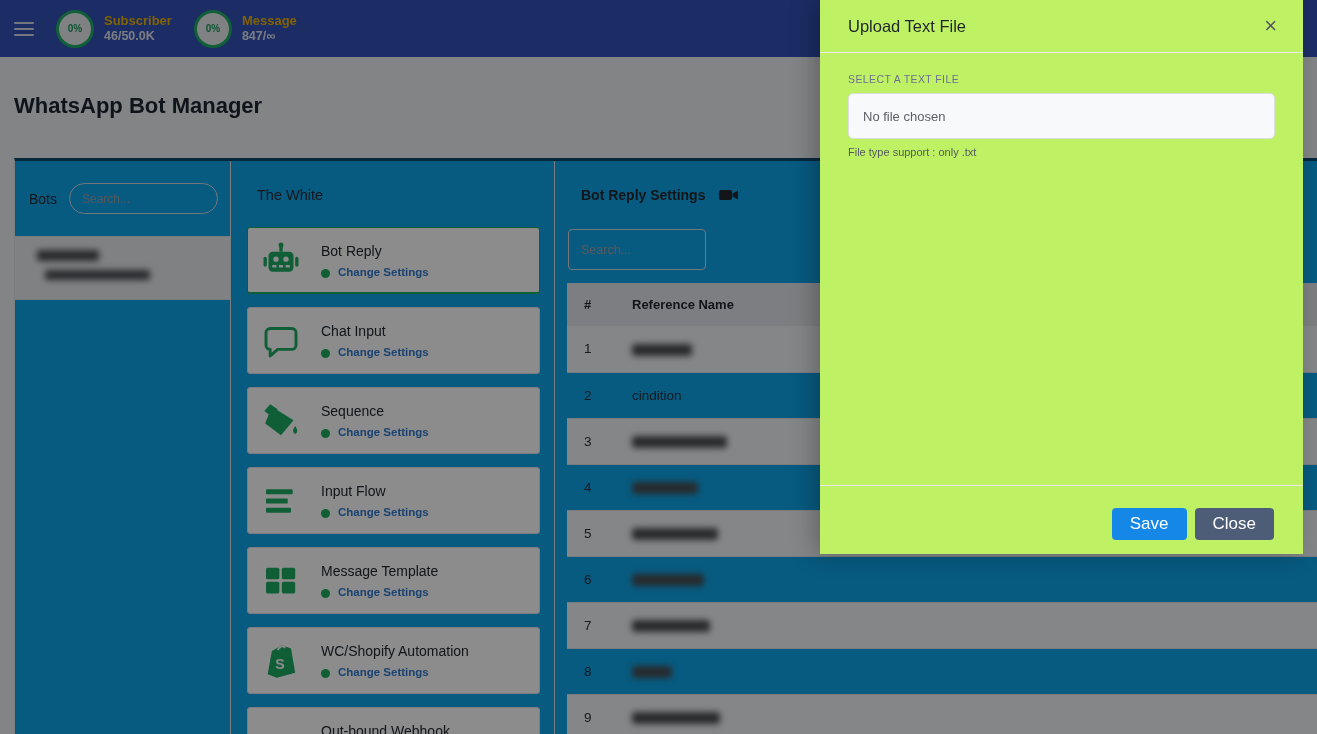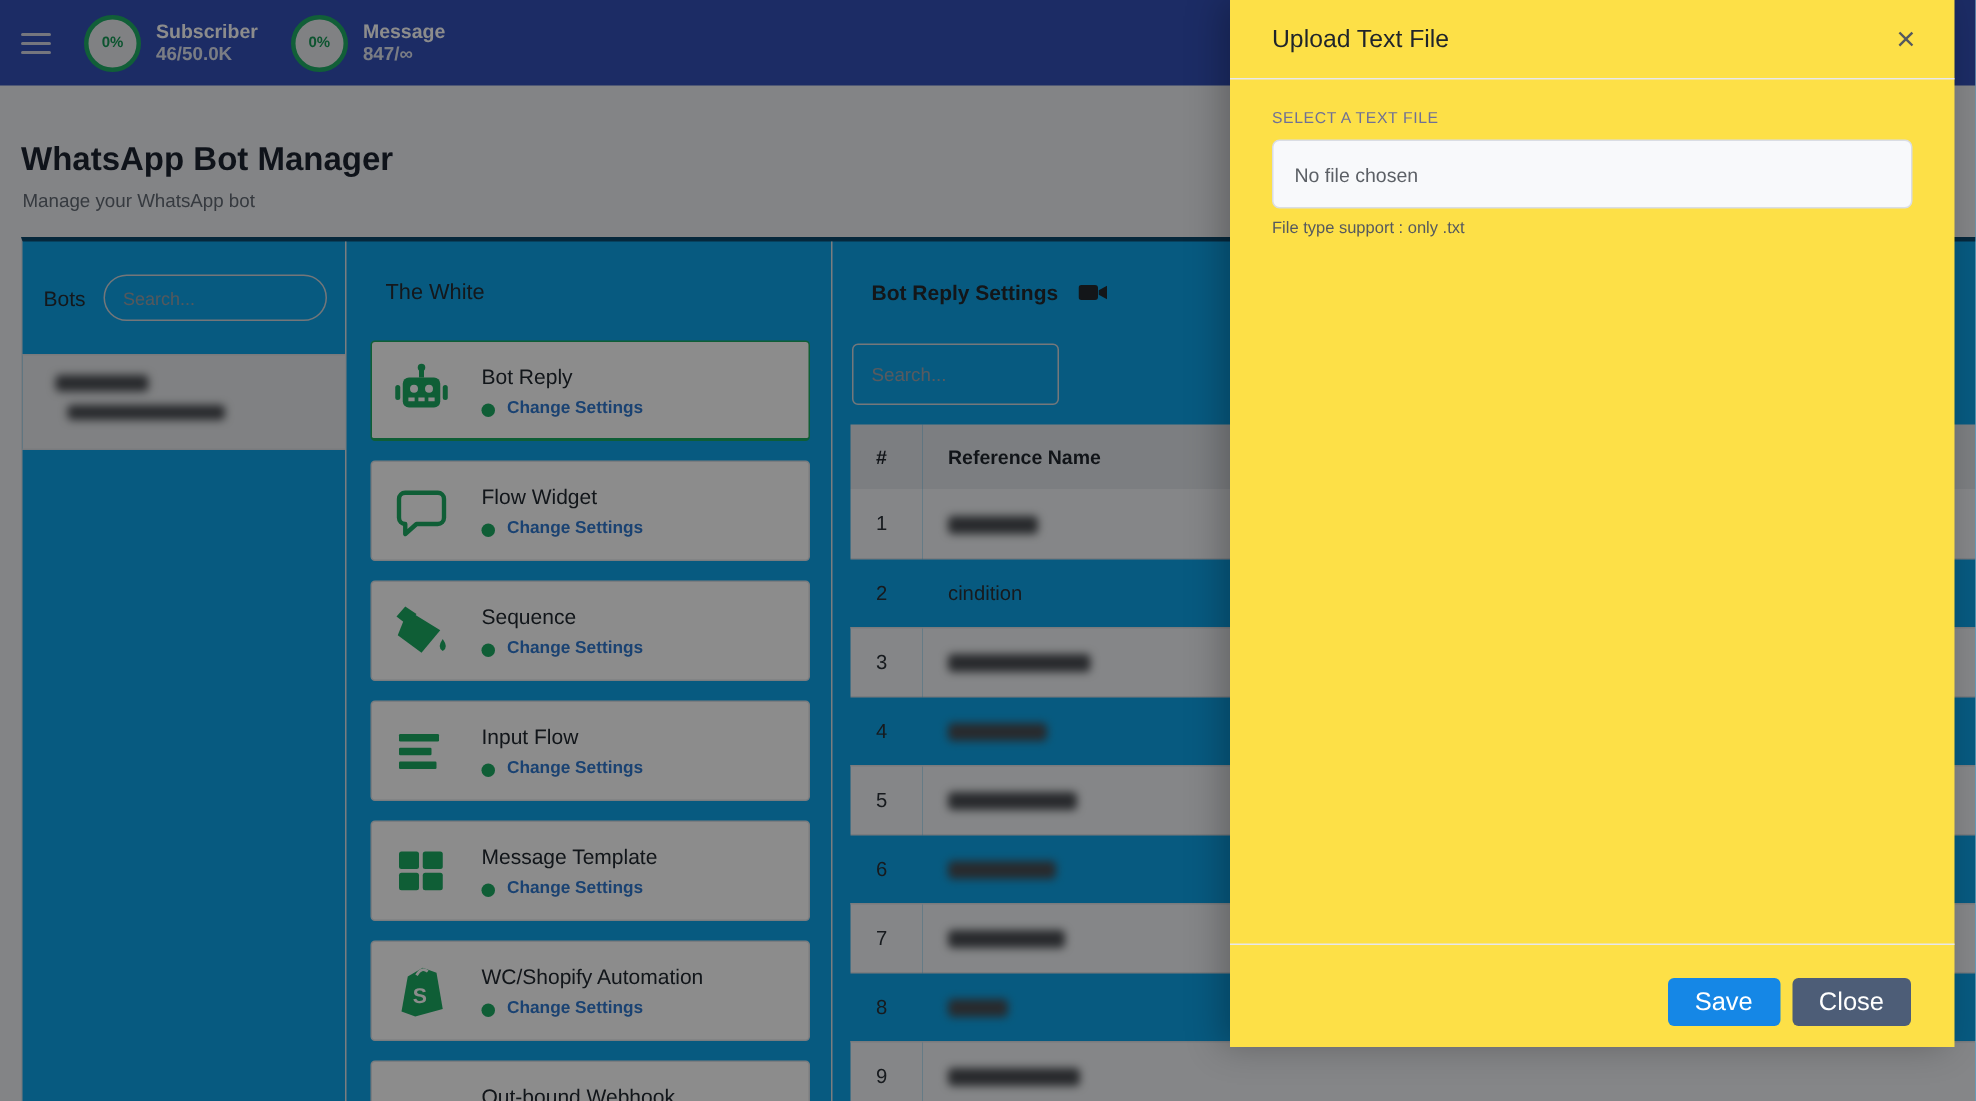--- a/index.html
+++ b/index.html
@@ -15,21 +15,21 @@
   #app{position:relative;width:1317px;height:734px;overflow:hidden;}
 
   
   .navbar{position:absolute;top:0;left:0;width:1317px;height:57px;background:var(--navbar-blue);
     display:flex;align-items:center;padding-left:14px;}
   .hamburger{width:20px;height:14px;display:flex;flex-direction:column;justify-content:space-between;cursor:pointer;}
   .hamburger span{display:block;height:2px;background:#d5d8e6;border-radius:1px;}
   .stat{display:flex;align-items:center;gap:10px;margin-left:22px;}
   .ring{width:38px;height:38px;border-radius:50%;border:3px solid #1fae66;background:#e9ebee;
     display:flex;align-items:center;justify-content:center;font-size:10px;font-weight:bold;color:#189a58;}
-  .stat-txt .lbl{font-size:13px;font-weight:bold;color:#ffffff;line-height:16px;}
+  .stat-txt .lbl{font-size:13px;font-weight:bold;color:#eab308;line-height:16px;}
   .stat-txt .val{font-size:12.5px;font-weight:bold;color:#dfe3f0;line-height:15px;}
 
   
   .page-head{position:absolute;top:57px;left:0;width:1317px;}
   .page-title{font-size:22px;font-weight:bold;color:#1d2430;padding:36px 0 0 14px;}
   .page-sub{font-size:12.5px;color:#636a74;padding:8px 0 0 15px;}
 
   
   .panels{position:absolute;top:158px;left:14px;right:0;bottom:0;background:#0ea5e9;
     border-top:3px solid #0c4a6e;border-left:1px solid #dfe2e7;}
@@ -73,21 +73,21 @@
   table.reply th{height:43px;background:#e2e6ec;text-align:left;font-size:13px;color:#1f252c;font-weight:bold;}
   table.reply th.c-idx,table.reply td.c-idx{width:48px;padding-left:17px;}
   table.reply td.c-name,table.reply th.c-name{padding-left:17px;}
   table.reply td{height:46px;font-size:13.5px;color:#2a3138;border-bottom:1px solid #dde0e6;}
   table.reply tbody tr:nth-child(odd){background:#f2f4f7;}
   table.reply td .blur{vertical-align:middle;}
   table.reply tbody tr{cursor:pointer;}
 
   
   .overlay{position:absolute;inset:0;background:rgba(0,0,0,0.45);z-index:50;}
-  .modal{position:absolute;top:0;left:820px;width:483px;height:698px;background:#fde047;z-index:60;
+  .modal{position:absolute;top:0;left:820px;width:483px;height:554px;background:#bef264;z-index:60;
     box-shadow:-6px 0 22px rgba(0,0,0,0.25);display:flex;flex-direction:column;}
   .m-head{height:53px;border-bottom:1px solid #e8e8ee;display:flex;align-items:center;padding:0 26px 0 28px;flex:0 0 53px;}
   .m-title{flex:1;font-size:16.5px;color:#1f242b;}
   .m-close{font-size:22px;color:#55595f;font-weight:300;cursor:pointer;line-height:1;}
   .m-body{flex:1;padding:20px 28px 0 28px;}
   .m-label{font-size:10.5px;letter-spacing:.4px;color:#6f7096;margin-bottom:8px;}
   .file-input{height:46px;border:1px solid #dadde4;border-radius:5px;background:#f8f9fb;
     display:flex;align-items:center;overflow:hidden;cursor:pointer;}
   .file-btn{height:100%;display:flex;align-items:center;padding:0 15px;background:#f1f2f5;
     border-right:1px solid #d9dce2;font-size:13px;color:#44484e;}
@@ -125,21 +125,20 @@
         </div>
       <div class="stat-txt">
         <div class="lbl">Message</div>
         <div class="val">847/∞</div>
       </div>
     </div>
   </div>
 
   <div class="page-head">
     <div class="page-title">WhatsApp Bot Manager</div>
-    <div class="page-sub">Manage your WhatsApp bot</div>
   </div>
 
   <div class="panels">
 
     <div class="col-bots">
       <div class="col-head">
         <span class="col-title">Bots</span>
         <input class="pill-search" type="text" placeholder="Search..." style="">
       </div>
       <div class="bot-item">
@@ -176,21 +175,21 @@
       </div>
     </span>
   </div>
           <div class="card">
     <span class="f-icon">
               <svg viewBox="0 0 48 48" fill="none" stroke="currentColor" stroke-width="3.5" stroke-linejoin="round">
                 <path d="M11 9 h26 a5 5 0 0 1 5 5 v15 a5 5 0 0 1 -5 5 h-17 l-9 8 v-8 a5 5 0 0 1 -5 -5 v-15 a5 5 0 0 1 5 -5 z"></path>
               </svg>
             </span>
     <span class="f-info">
-      <div class="f-title">Flow Widget</div>
+      <div class="f-title">Chat Input</div>
       <div class="f-sub">
         <span class="f-dot"></span>
         <span class="f-link">Change Settings</span>
       </div>
     </span>
   </div>
           <div class="card">
     <span class="f-icon">
               <svg viewBox="0 0 48 48" fill="currentColor">
                 <path d="M13 7 L39 23 L24 41 L5 27 Z"></path>

